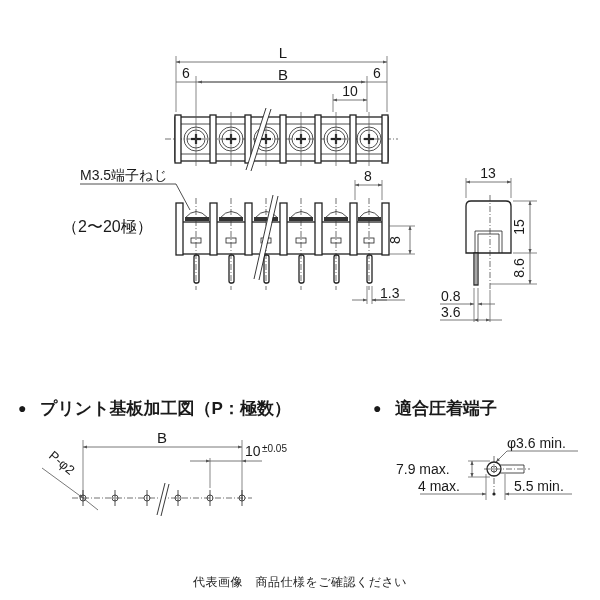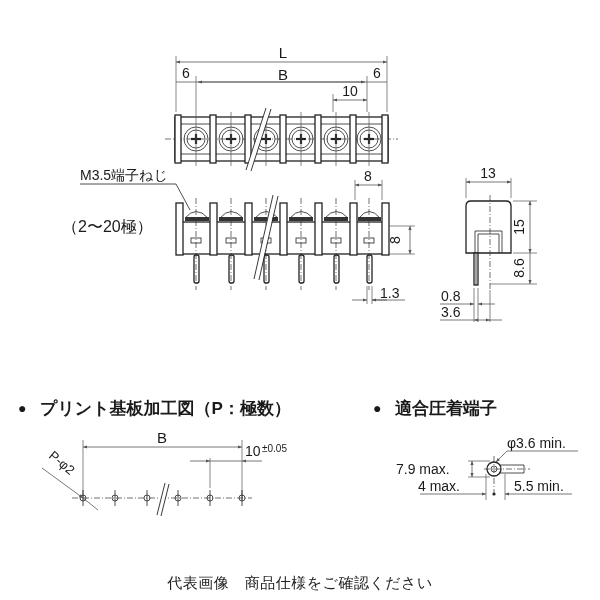--- a/index.html
+++ b/index.html
@@ -8,21 +8,21 @@
   #drawing { position: absolute; left: 0; top: 0; width: 600px; height: 600px; }
   svg text { font-family: "Liberation Sans", "DejaVu Sans", sans-serif; fill: #1a1a1a; }
   .dim { stroke: #555; stroke-width: 0.8; fill: none; }
   .ext { stroke: #555; stroke-width: 0.7; fill: none; }
   .part { stroke: #222; stroke-width: 1.3; fill: #fff; }
   .thin { stroke: #222; stroke-width: 0.8; fill: none; }
   .center { stroke: #333; stroke-width: 0.7; stroke-dasharray: 6 2 1 2; fill: none; }
   .arrow { fill: #555; }
   .heading { font-size: 17px; font-weight: bold; }
   .caption { position: absolute; left: 0; width: 600px; top: 574px; text-align: center;
-             font-size: 15px; letter-spacing: 0.5px; color: #222; }
+             font-size: 12px; letter-spacing: 0.5px; color: #222; }
 </style>
 </head>
 <body>
 
 <svg id="drawing" viewBox="0 0 600 600" xmlns="http://www.w3.org/2000/svg">
   <defs>
     <marker id="ah" viewBox="0 0 10 10" refX="10" refY="5" markerWidth="7" markerHeight="5" orient="auto-start-reverse">
       <path d="M0,1 L10,5 L0,9 z" class="arrow"></path>
     </marker>
   </defs>

